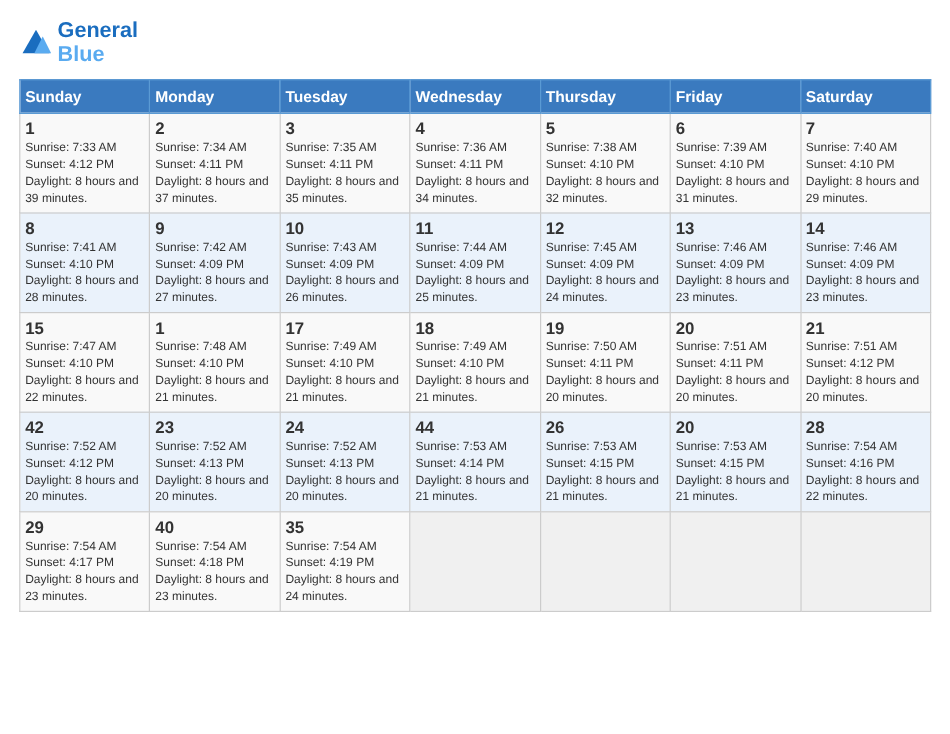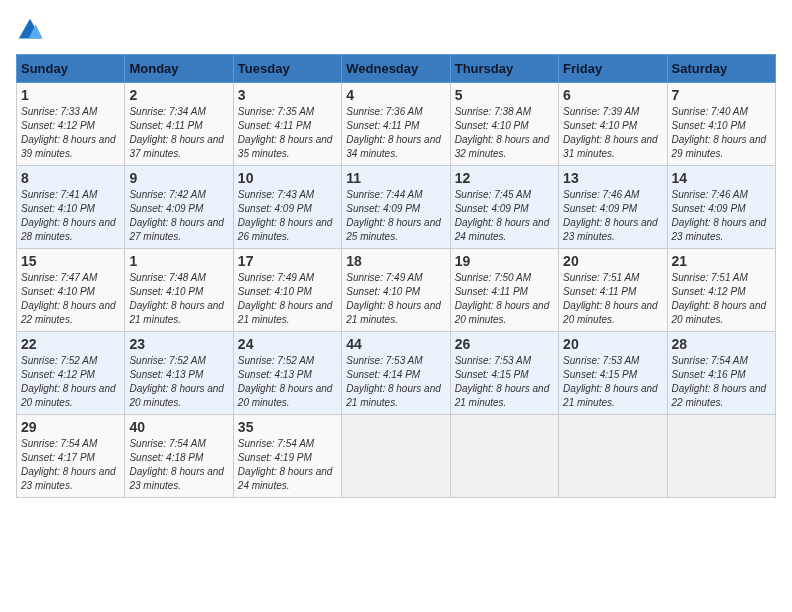--- a/index.html
+++ b/index.html
@@ -47,21 +47,21 @@
       font-weight: normal;
       color: #333;
     }
     table {
       width: 100%;
       border-collapse: collapse;
       font-size: 11px;
     }
     thead tr th {
       background: #3a7abf;
-      color: #0f172a;
+      color: #ffffff;
       padding: 6px 4px;
       text-align: left;
       font-size: 13px;
       font-weight: bold;
       border: 1px solid #5a9ad4;
     }
     tbody tr td {
       border: 1px solid #ccc;
       padding: 4px 4px;
       vertical-align: top;
@@ -78,35 +78,38 @@
       font-size: 14px;
       font-weight: bold;
       color: #333;
       display: block;
       margin-bottom: 2px;
     }
     .day-info {
       font-size: 10px;
       color: #333;
       line-height: 1.4;
-      font-style: italic;
     }
     td.empty {
       background: #f0f0f0 !important;
     }
   </style>
 </head>
 <body>
 
 <div class="header">
   <div class="logo">
     <svg class="logo-icon" viewBox="0 0 40 40">
       <polygon points="20,4 36,32 4,32" fill="#1a6dbf"></polygon>
       <polygon points="28,12 38,32 18,32" fill="#5aabf0"></polygon>
     </svg>
+    <div class="logo-text">
+      <div><span>General</span></div>
+      <div><span style="color:#5aabf0">Blue</span></div>
+    </div>
   </div>
   <div class="title-block">
     <h1></h1>
     <h2></h2>
   </div>
 </div>
 
 <table>
   <thead>
     <tr>
@@ -289,21 +292,21 @@
         <span class="day-num">21</span>
         <div class="day-info">
           Sunrise: 7:51 AM<br>
           Sunset: 4:12 PM<br>
           Daylight: 8 hours and 20 minutes.
         </div>
       </td>
       </tr>
       <tr>
         <td>
-        <span class="day-num">22</span>
+        <span class="day-num">42</span>
         <div class="day-info">
           Sunrise: 7:52 AM<br>
           Sunset: 4:12 PM<br>
           Daylight: 8 hours and 20 minutes.
         </div>
       </td>
         <td>
         <span class="day-num">23</span>
         <div class="day-info">
           Sunrise: 7:52 AM<br>

